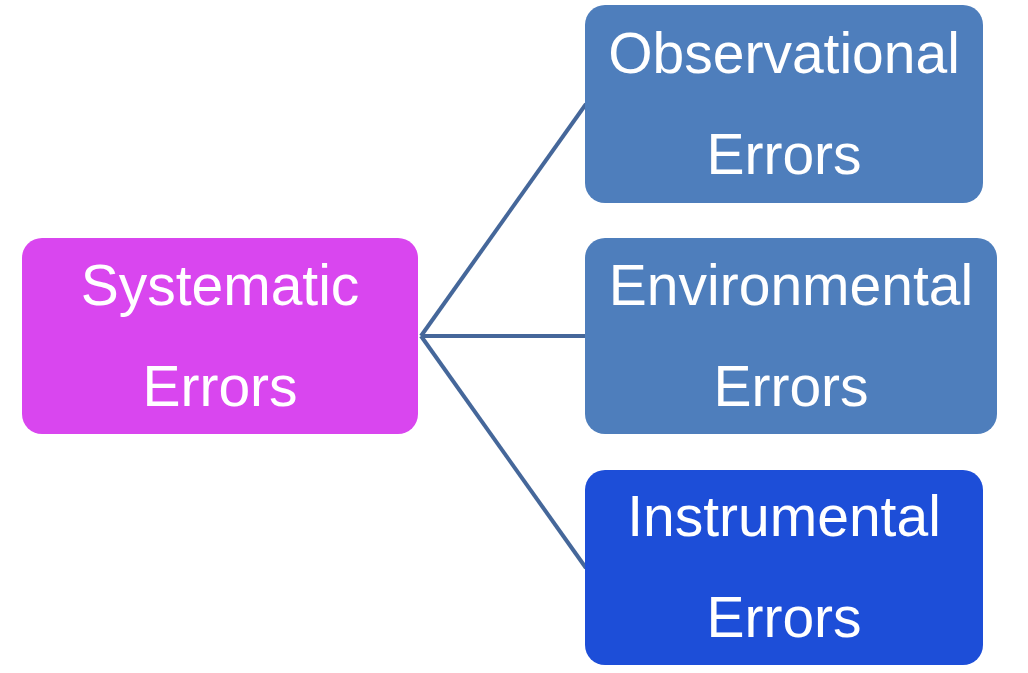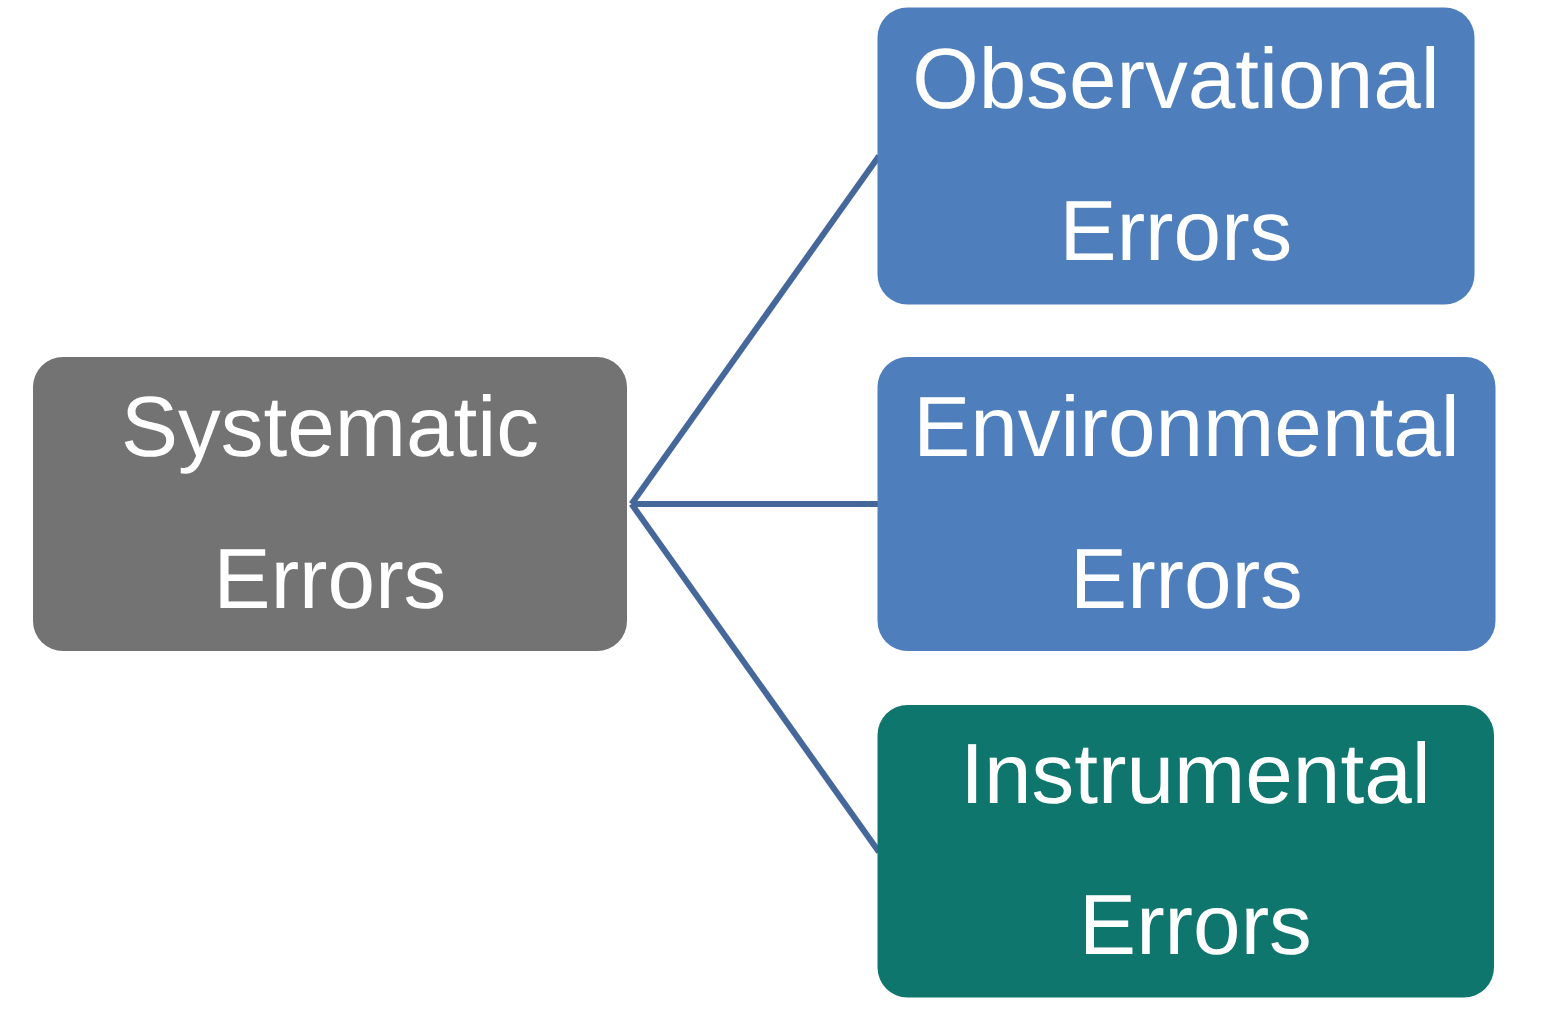--- a/index.html
+++ b/index.html
@@ -54,33 +54,33 @@
 <body>
 
 <div class="canvas">
 
   <svg class="connectors" viewBox="0 0 1028 673" xmlns="http://www.w3.org/2000/svg">
     <line x1="421" y1="336" x2="586" y2="104" style="stroke: rgb(69, 103, 154);"></line>
     <line x1="421" y1="336" x2="586" y2="336" style="stroke: rgb(69, 103, 154);"></line>
     <line x1="421" y1="336" x2="586" y2="568" style="stroke: rgb(69, 103, 154);"></line>
   </svg>
 
-  <div class="node node-root" style="background: #737373;">
+  <div class="node node-root" style="background: #d946ef;">
     <span>Systematic</span>
     <span>Errors</span>
   </div>
 
   <div class="node node-child1" style="background: rgb(78, 126, 188);">
     <span>Observational</span>
     <span>Errors</span>
   </div>
 
   <div class="node node-child2" style="background: rgb(78, 126, 188);">
     <span>Environmental</span>
     <span>Errors</span>
   </div>
 
-  <div class="node node-child3" style="background: #0f766e; padding-left: 13px;">
+  <div class="node node-child3" style="background: #1d4ed8;">
     <span>Instrumental</span>
     <span>Errors</span>
   </div>
 
 </div>
 
 </body></html>

